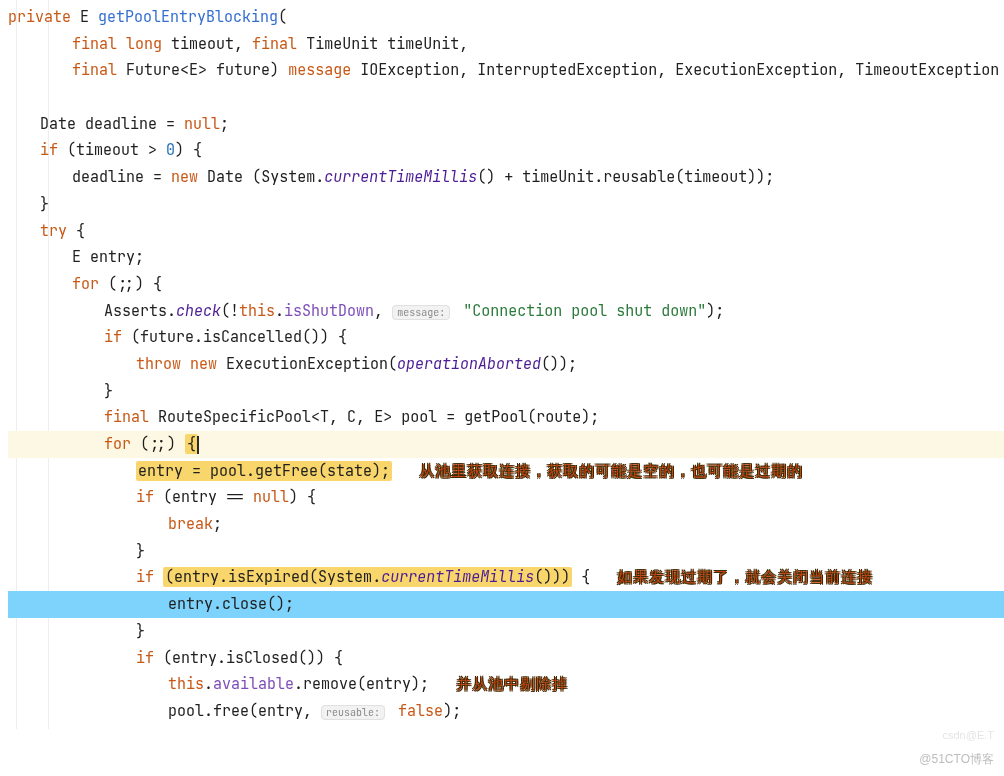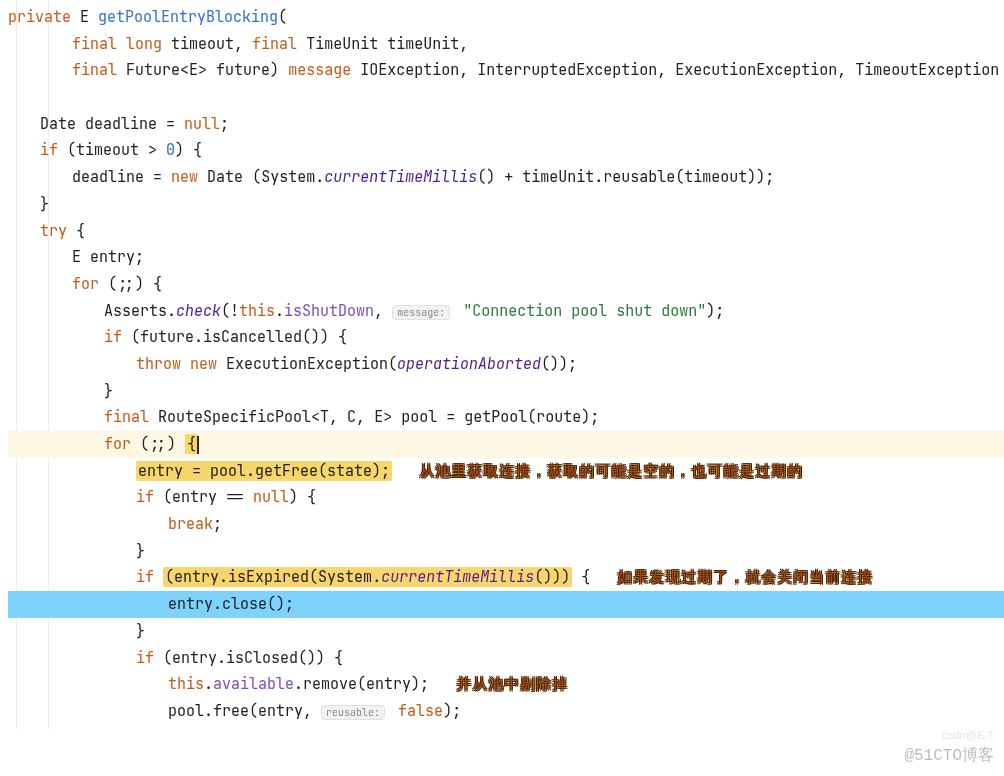--- a/index.html
+++ b/index.html
@@ -66,22 +66,22 @@
     position: absolute;
     top: 0; bottom: 0;
     width: 1px;
     background: #eceef1;
   }
   .watermark {
     position: fixed;
     right: 10px;
     bottom: 6px;
     color: #bdbdbd;
-    font-size: 16px;
-    font-family: Liberation Mono, monospace;
+    font-size: 12px;
+    font-family: Liberation Sans, sans-serif;
   }
   .watermark2 {
     position: fixed;
     right: 10px;
     bottom: 30px;
     color: #e4e4e4;
     font-size: 11px;
     font-family: sans-serif;
   }
 </style>

